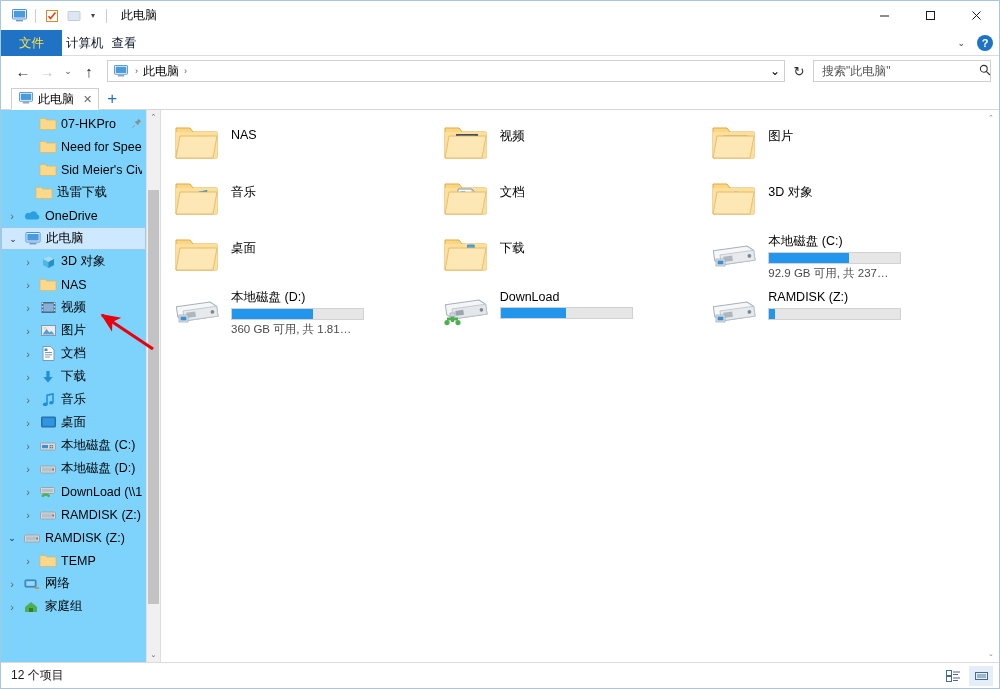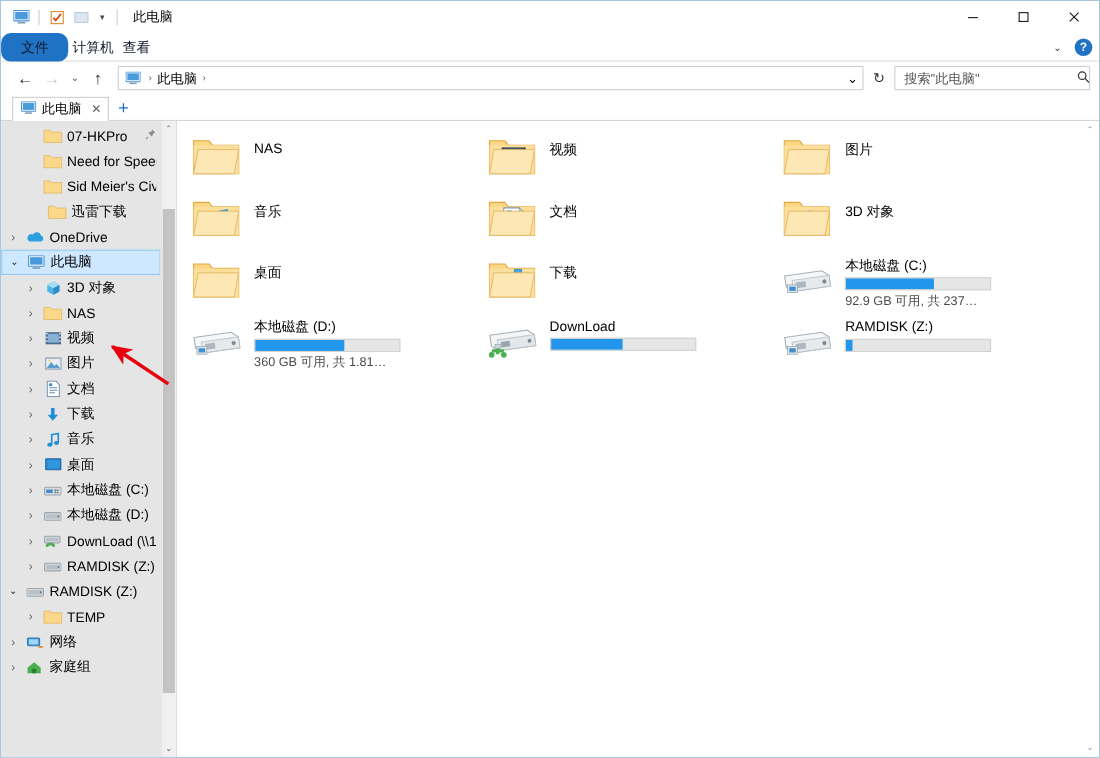--- a/index.html
+++ b/index.html
@@ -37,21 +37,21 @@
   .ribbonrow {
     height:26px; min-height:26px; background:#fff;
     display:flex; align-items:stretch; position:relative;
     border-bottom:1px solid #dcdcdc;
   }
   .tabs { display:flex; align-items:stretch; }
   .tab {
     padding:0 4px; display:flex; align-items:center;
     font-size:12.5px; color:#0f172a; height:26px;
   }
-  .tab.file { background:#1f72c4; color:#0f172a; padding:0 18px; font-weight:400;border-radius:9px; }
+  .tab.file { background:#1f72c4; color:#fde047; padding:0 18px; font-weight:400; }
   .ribbon-right { position:absolute; right:6px; top:0; height:26px; display:flex; align-items:center; gap:6px; }
   .chev-down { font-size:9px; color:#3a3a3a; padding:0 6px; }
   .helpbtn { width:16px; height:16px; border-radius:50%;
     background:#1f72c4; color:#fff; font-size:11px; font-weight:bold;
     display:flex; align-items:center; justify-content:center; }
 
   
   .addrrow {
     height:30px; min-height:30px; display:flex; align-items:center;
     padding:0 8px 0 10px; gap:0px; background:#fff;
@@ -94,21 +94,21 @@
   .ftab .close-x { color:#666; font-size:11px; margin-left:4px; }
   .newtab { color:#1f72c4; font-size:17px; padding:0 8px; line-height:1;
     position:relative; top:-2px; }
 
   
   .split { flex:1; display:flex; min-height:0; position:relative; }
 
   
   .navpane {
     width:160px; min-width:160px; position:relative;
-    background:#e5e5e5; border-right:1px solid #dcdcdc; overflow:hidden;
+    background:#7dd3fc; border-right:1px solid #dcdcdc; overflow:hidden;
   }
   .navlist { position:absolute; inset:0 14px 0 0; overflow:hidden; padding-top:2px; }
   .navitem {
     height:23px; display:flex; align-items:center; gap:4px;
     padding-right:4px; white-space:nowrap; font-size:12.5px; color:#000;
   }
   .navitem.sel { background:#cde8ff; border:1px solid #99c9f0; height:23px; }
   .arrow {
     width:14px; min-width:14px; display:flex; align-items:center; justify-content:center;
     color:#636363; font-size:9px;
@@ -305,21 +305,21 @@
           </div>
           <div class="navitem" style="padding-left: 20px;">
             <span class="arrow"></span>
             <span class="navicon">
               <svg width="18" height="15" viewBox="0 0 18 15">
   <path d="M1 2.5h5.4l1.4 1.6H17v9.4H1z" fill="#fcd98a" stroke="#e0b45c" stroke-width=".7"></path>
               </svg>
             </span>
             <span class="navlabel">Sid Meier's Civil</span>
           </div>
-          <div class="navitem" style="padding-left: 24px;">
+          <div class="navitem" style="padding-left: 16px;">
             <span class="arrow"></span>
             <span class="navicon">
               <svg width="18" height="15" viewBox="0 0 18 15">
   <path d="M1 2.5h5.4l1.4 1.6H17v9.4H1z" fill="#fcd98a" stroke="#e0b45c" stroke-width=".7"></path>
               </svg>
             </span>
             <span class="navlabel">迅雷下载</span>
           </div>
           <div class="navitem" style="padding-left: 4px;">
             <span class="arrow" style="font-size: 11px;">›</span>
@@ -781,13 +781,34 @@
     <svg class="annot" width="1000" height="560">
       <defs>
         <marker id="ah" markerWidth="7" markerHeight="7" refX="5.5" refY="3" orient="auto">
           <path d="M6,3 L0,0.4 L1.6,3 L0,5.6 Z" fill="#e8000d"></path>
         </marker>
       </defs>
       <line x1="152" y1="239" x2="101" y2="205" stroke="#e8000d" stroke-width="3.2" marker-end="url(#ah)"></line>
     </svg>
   </div>
 
+  <div class="statusbar">
+    <span>12 个项目</span>
+    <span class="status-right">
+      <span class="viewbtn">
+        <svg width="15" height="12" viewBox="0 0 15 12">
+          <rect x="0.5" y="0.5" width="5" height="5" fill="none" stroke="#4a6a8a"></rect>
+          <rect x="0.5" y="6.5" width="5" height="5" fill="none" stroke="#4a6a8a"></rect>
+          <line x1="7" y1="2" x2="14" y2="2" stroke="#4a6a8a"></line>
+          <line x1="7" y1="4.5" x2="12" y2="4.5" stroke="#4a6a8a"></line>
+          <line x1="7" y1="8" x2="14" y2="8" stroke="#4a6a8a"></line>
+          <line x1="7" y1="10.5" x2="12" y2="10.5" stroke="#4a6a8a"></line>
+        </svg>
+      </span>
+      <span class="viewbtn active">
+        <svg width="15" height="12" viewBox="0 0 15 12">
+          <rect x="1.5" y="2.5" width="12" height="7" fill="none" stroke="#4a6a8a"></rect>
+          <rect x="3" y="4" width="9" height="4" fill="#9bb6cd"></rect>
+        </svg>
+      </span>
+    </span>
+  </div>
 </div>
 
 </body></html>

